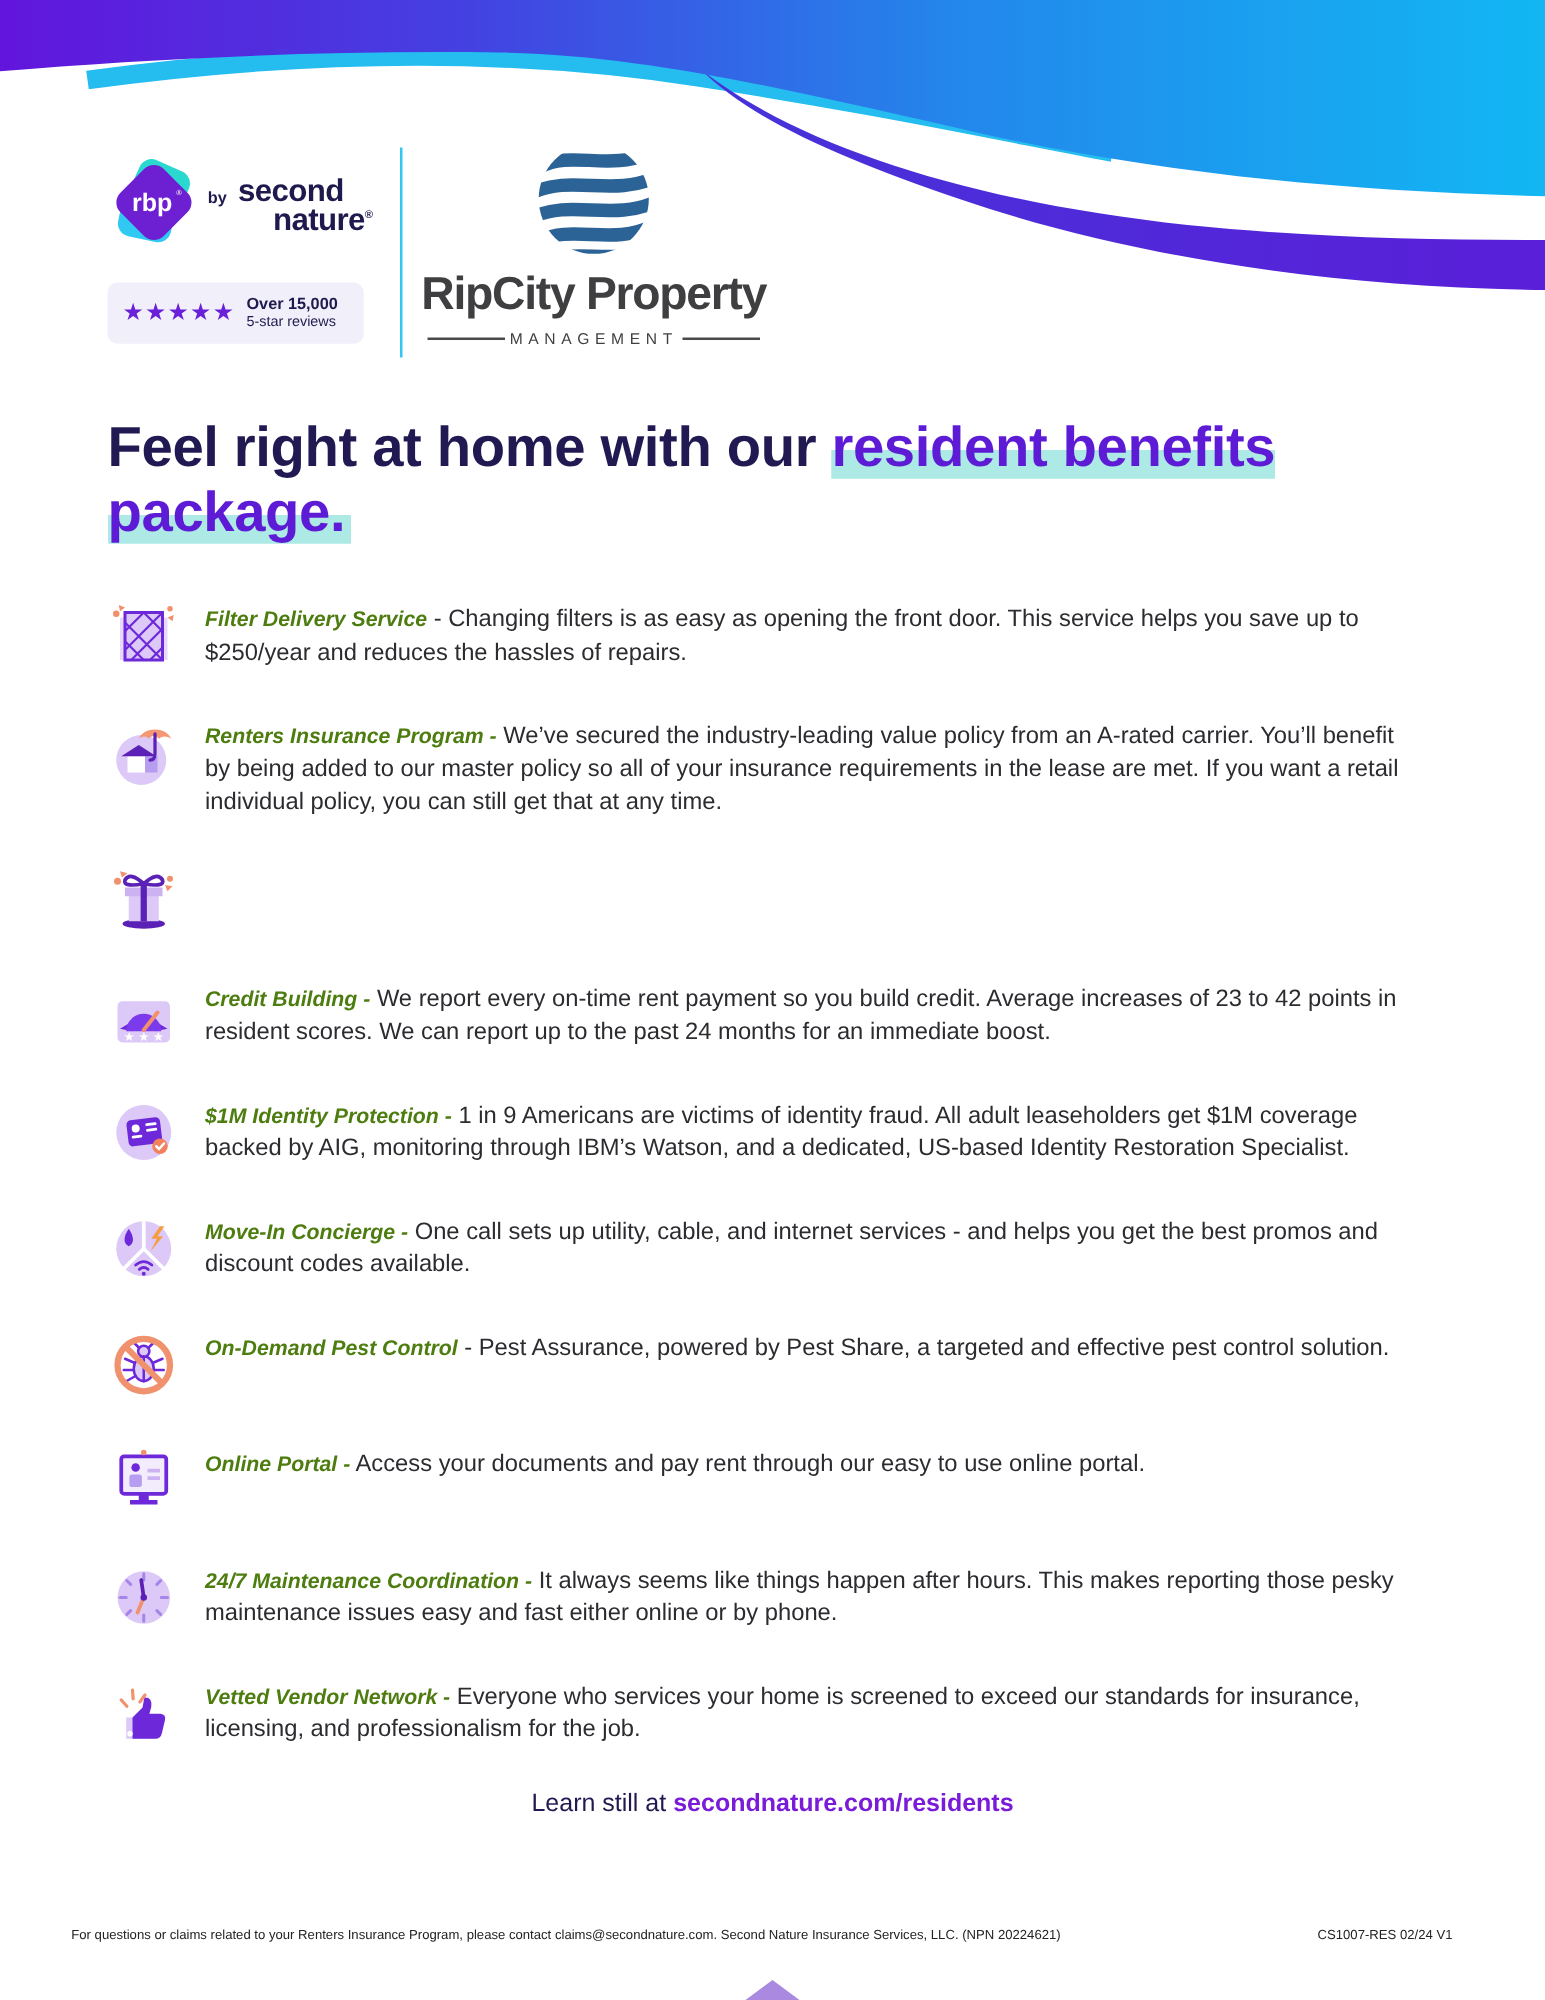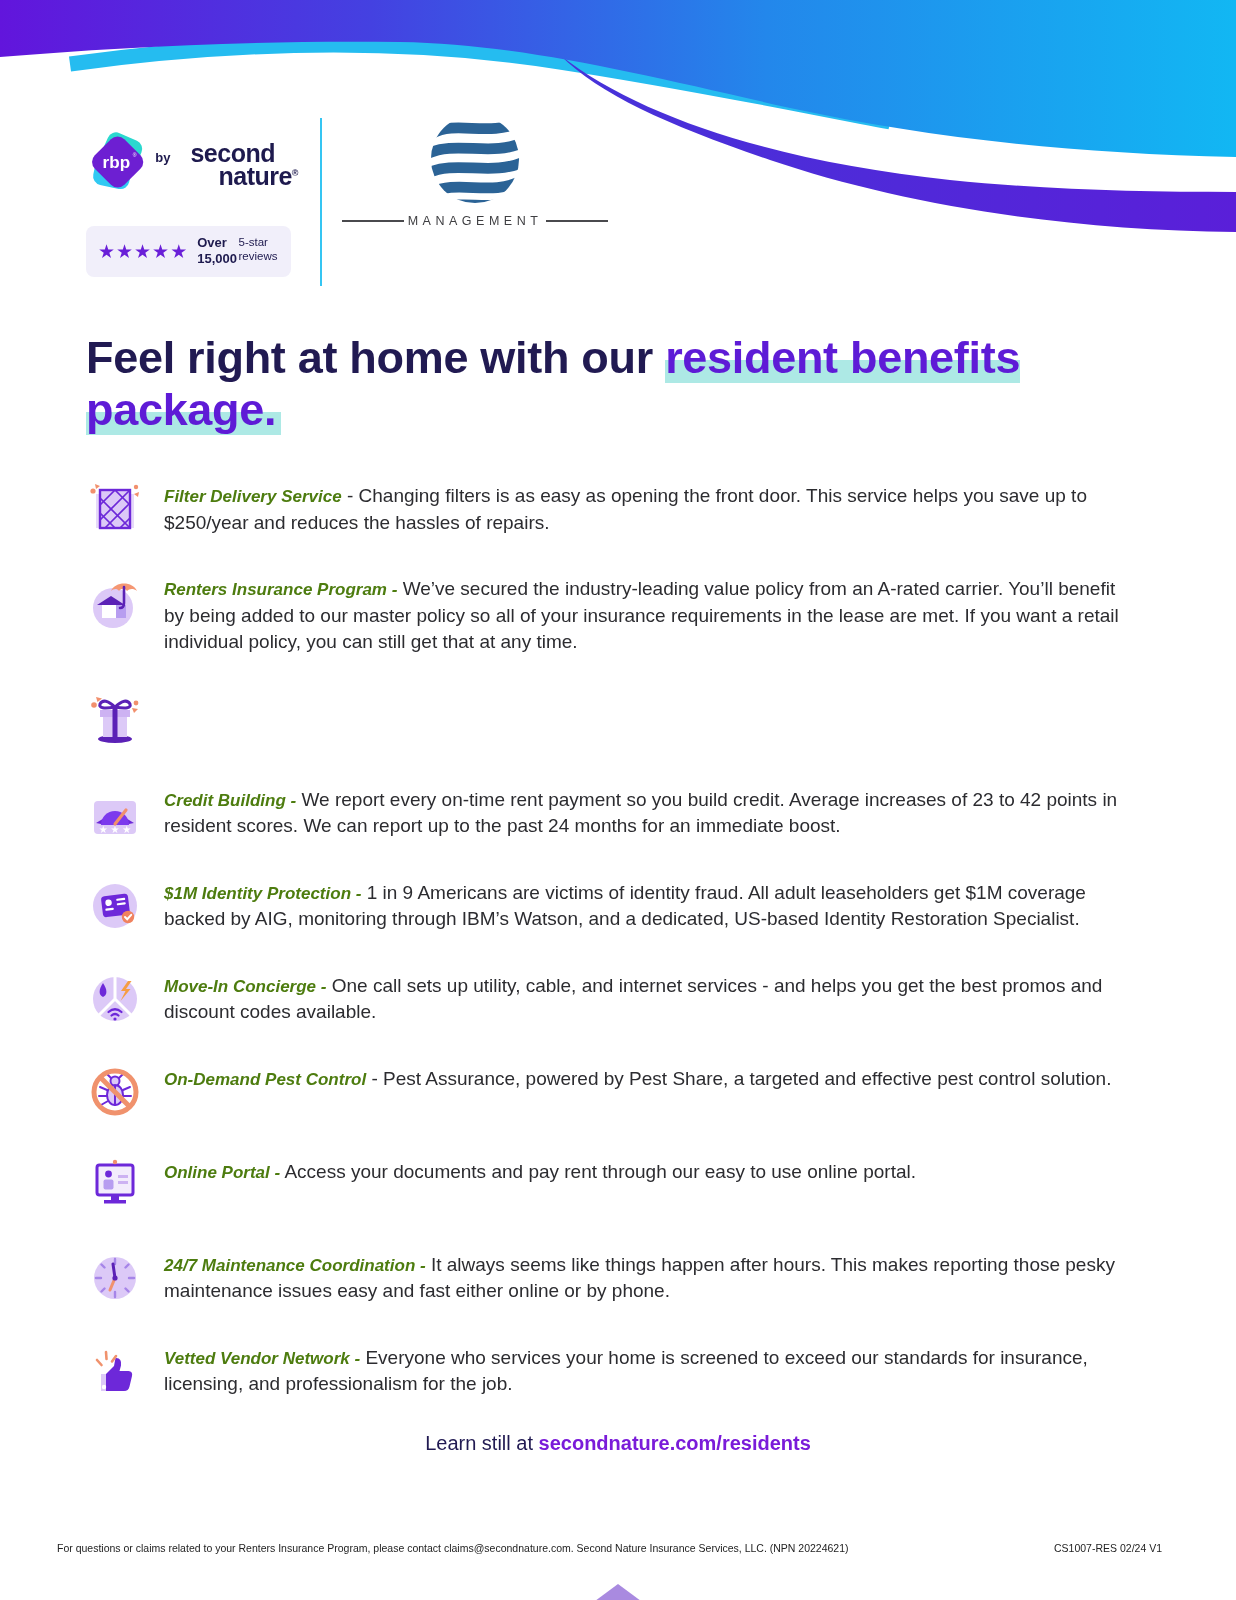--- a/index.html
+++ b/index.html
@@ -8,29 +8,29 @@
   .page { position:relative; width:1236px; height:1600px; margin:0 auto; background:#fff; overflow:hidden; }
 
   
   .wave-svg { position:absolute; top:0; left:0; width:1236px; height:270px; display:block; }
 
   
   .logos { position:relative; display:flex; align-items:flex-start; padding:112px 0 0 86px; }
   .rbp-block { width:212px; }
   .rbp-lockup { display:flex; align-items:center; gap:6px; }
   .rbp-mark-svg { width:96px; height:100px; display:block; }
-  .sn-lockup { display:flex; align-items:flex-start; gap:20px; margin-top:6px; }
+  .sn-lockup { display:flex; align-items:flex-start; gap:9px; margin-top:6px; }
   .by { font-size:13px; color:#1e1a4e; font-weight:bold; margin-top:8px; }
   .sn-name { display:flex; flex-direction:column; line-height:0.92; }
   .sn-name span { font-size:25px; font-weight:bold; color:#1e1a4e; letter-spacing:-0.5px; }
   .sn-name .l2 { align-self:flex-end;margin-left:28px; }
   .sn-name sup { font-size:9px; }
   .reviews-badge { margin-top:14px; width:205px; background:#f1effa; border-radius:8px; padding:9px 12px; display:flex; align-items:center; gap:9px; }
   .stars { color:#6a1fd8; font-size:19px; letter-spacing:1px; white-space:nowrap; }
-  .reviews-text { display:flex; flex-direction:row; line-height:1.25; }
+  .reviews-text { display:flex; flex-direction:column; line-height:1.25; }
   .reviews-text .r1 { font-size:13px; font-weight:bold; color:#1e1a4e; }
   .reviews-text .r2 { font-size:11.5px; color:#1e1a4e; }
   .v-divider { width:2px; height:168px; background:#35c5f2; margin:6px 24px 0 22px; }
   .company-block { width:258px; display:flex; flex-direction:column; align-items:center; }
   .globe-svg { width:94px; height:94px; display:block; }
   .company-name { margin-top:8px; font-size:37px; font-weight:bold; color:#3f3f42; letter-spacing:-1px; white-space:nowrap; }
   .company-division { margin-top:8px; display:flex; align-items:center; gap:4px; color:#3f3f42; font-size:12.5px; letter-spacing:4.5px; font-weight:500; }
   .company-division .rule { width:62px; height:2px; background:#4a4a4d; }
 
   
@@ -114,20 +114,21 @@
           <rect width="96" height="96" fill="#ffffff"></rect>
           <g stroke="#2b6396" stroke-width="11" fill="none" stroke-linecap="round">
             <path d="M4 22 C 30 8, 60 26, 96 10"></path>
             <path d="M-2 43 C 30 28, 64 47, 100 30"></path>
             <path d="M-2 63 C 30 48, 64 67, 100 50"></path>
             <path d="M2 83 C 30 68, 64 87, 96 70"></path>
             <path d="M14 99 C 34 89, 60 101, 88 91"></path>
           </g>
         </g>
       </svg>
+      <div class="company-name">RipCity Property</div>
       <div class="company-division">
         <span class="rule"></span>
         <span>MANAGEMENT</span>
         <span class="rule"></span>
       </div>
     </div>
   </div>
 
   <h1 class="headline">
     <span>Feel right at home with our</span>

